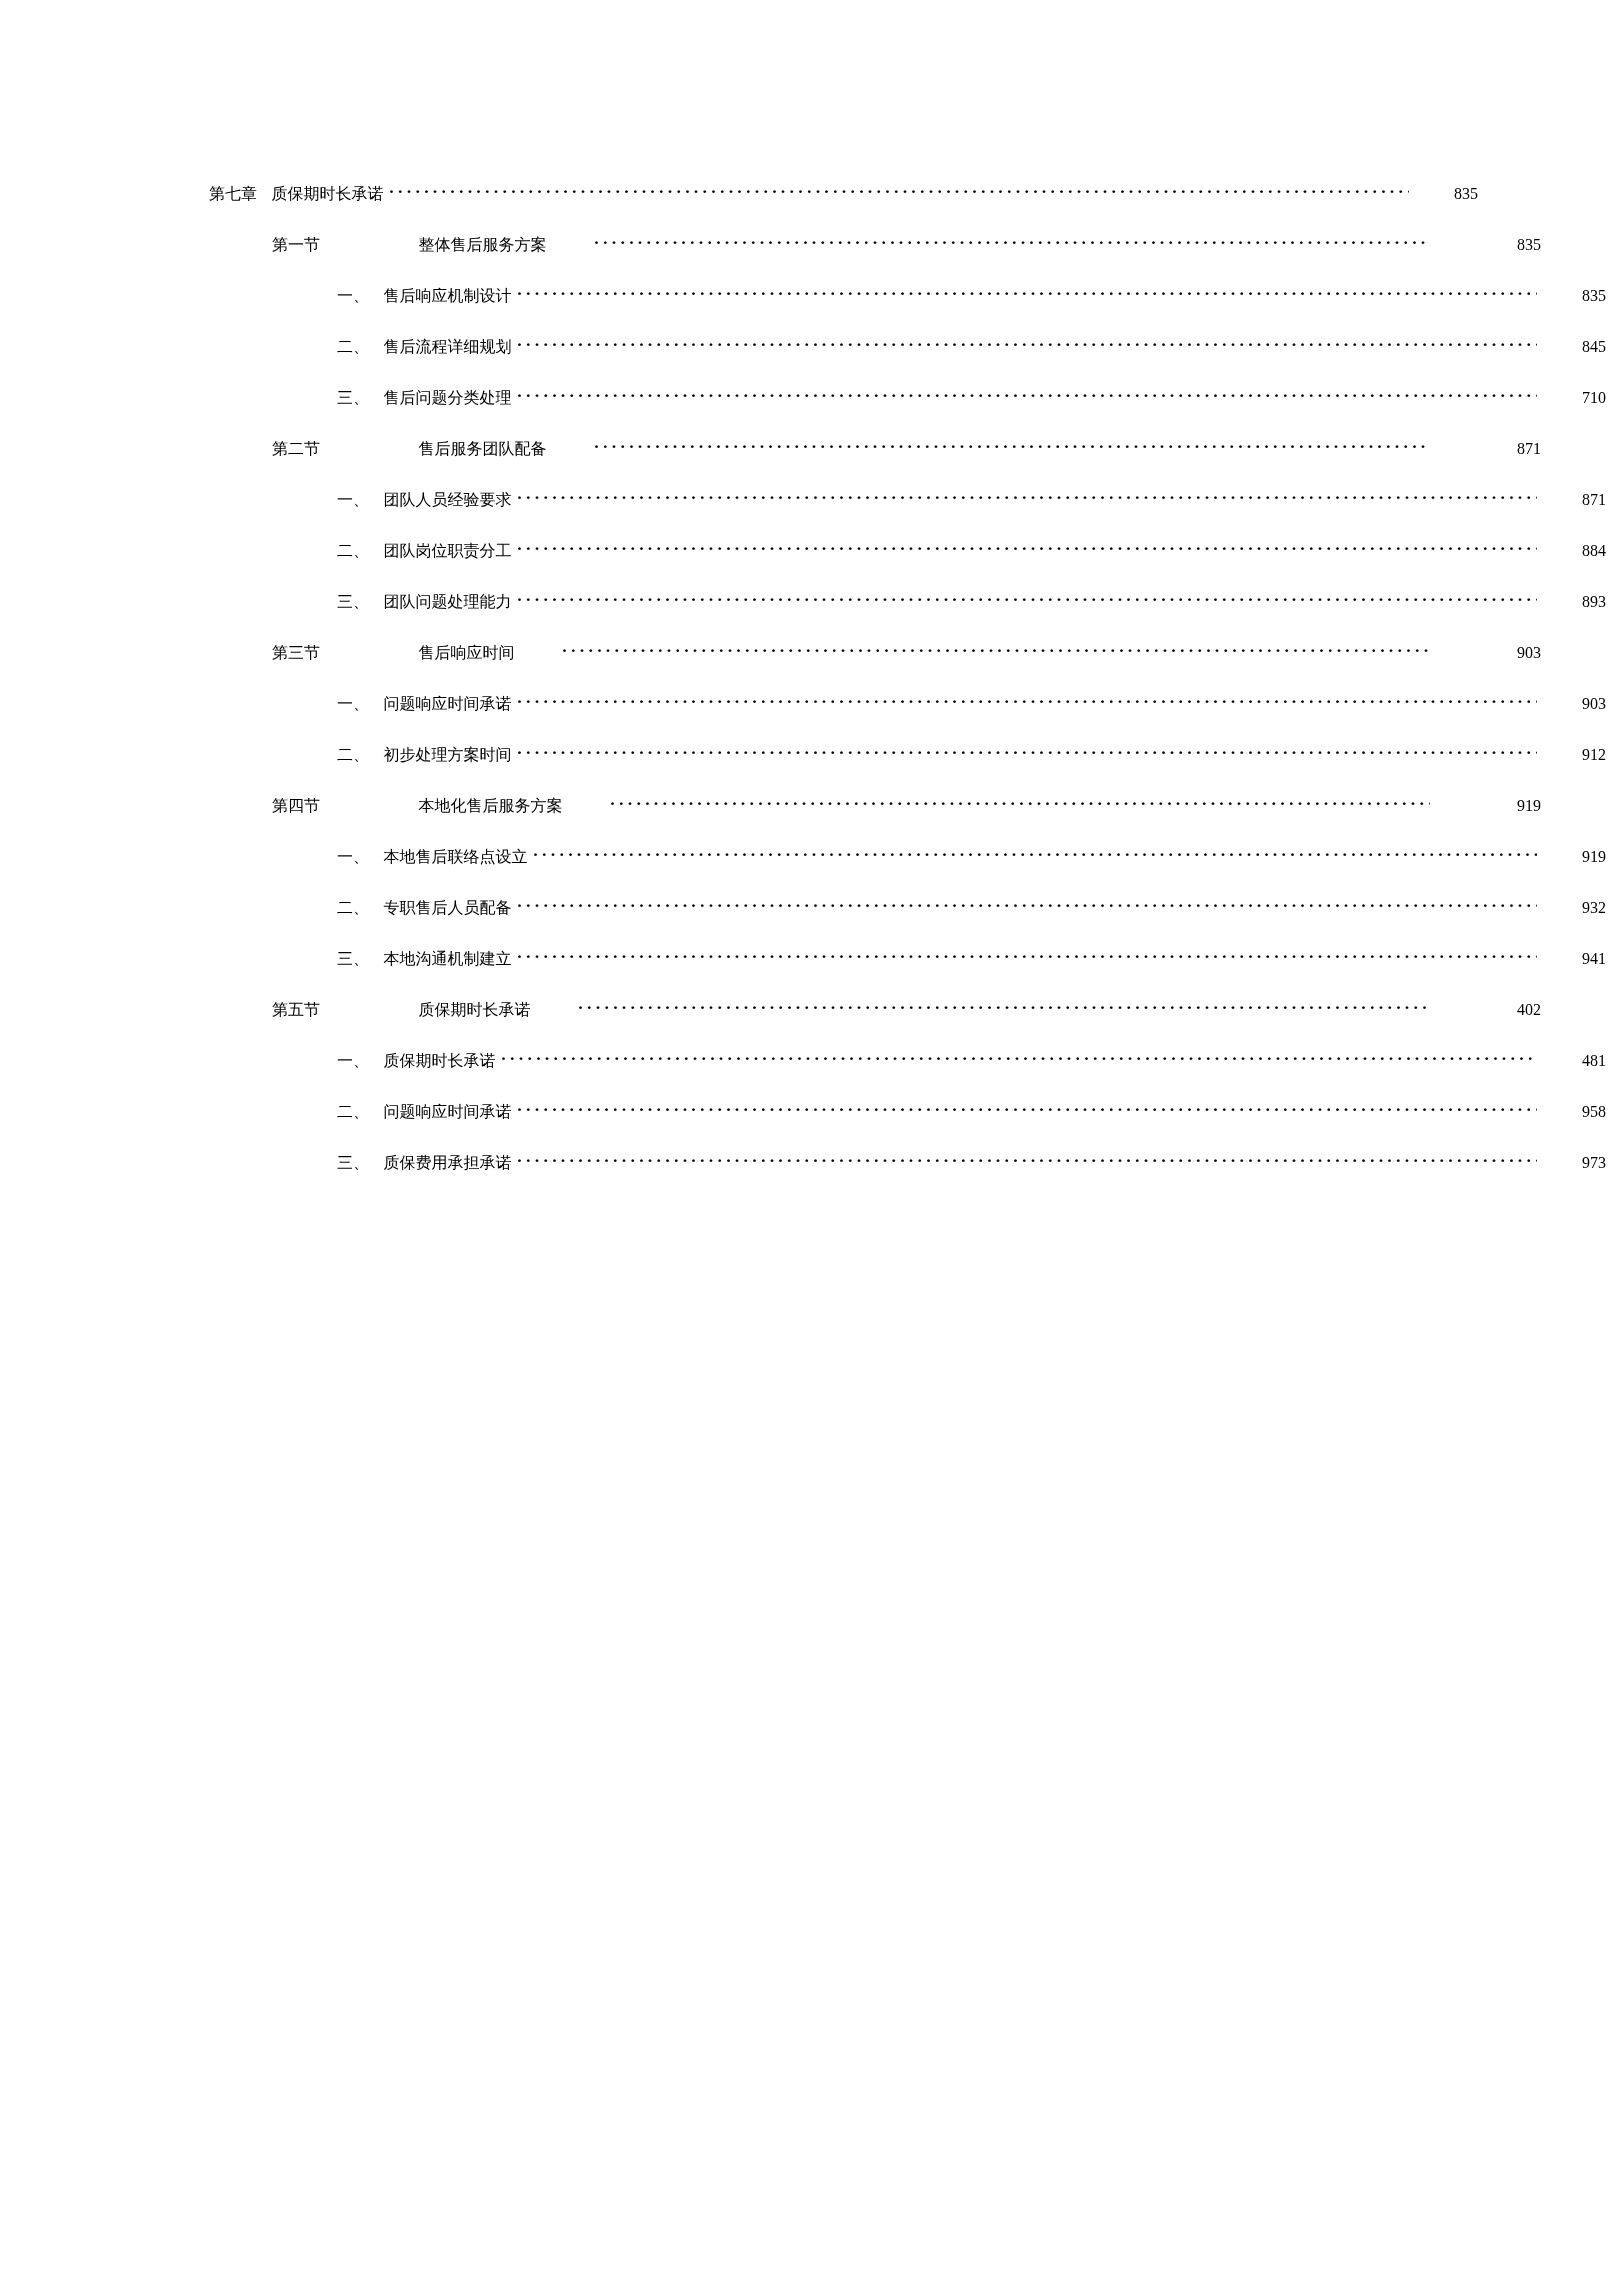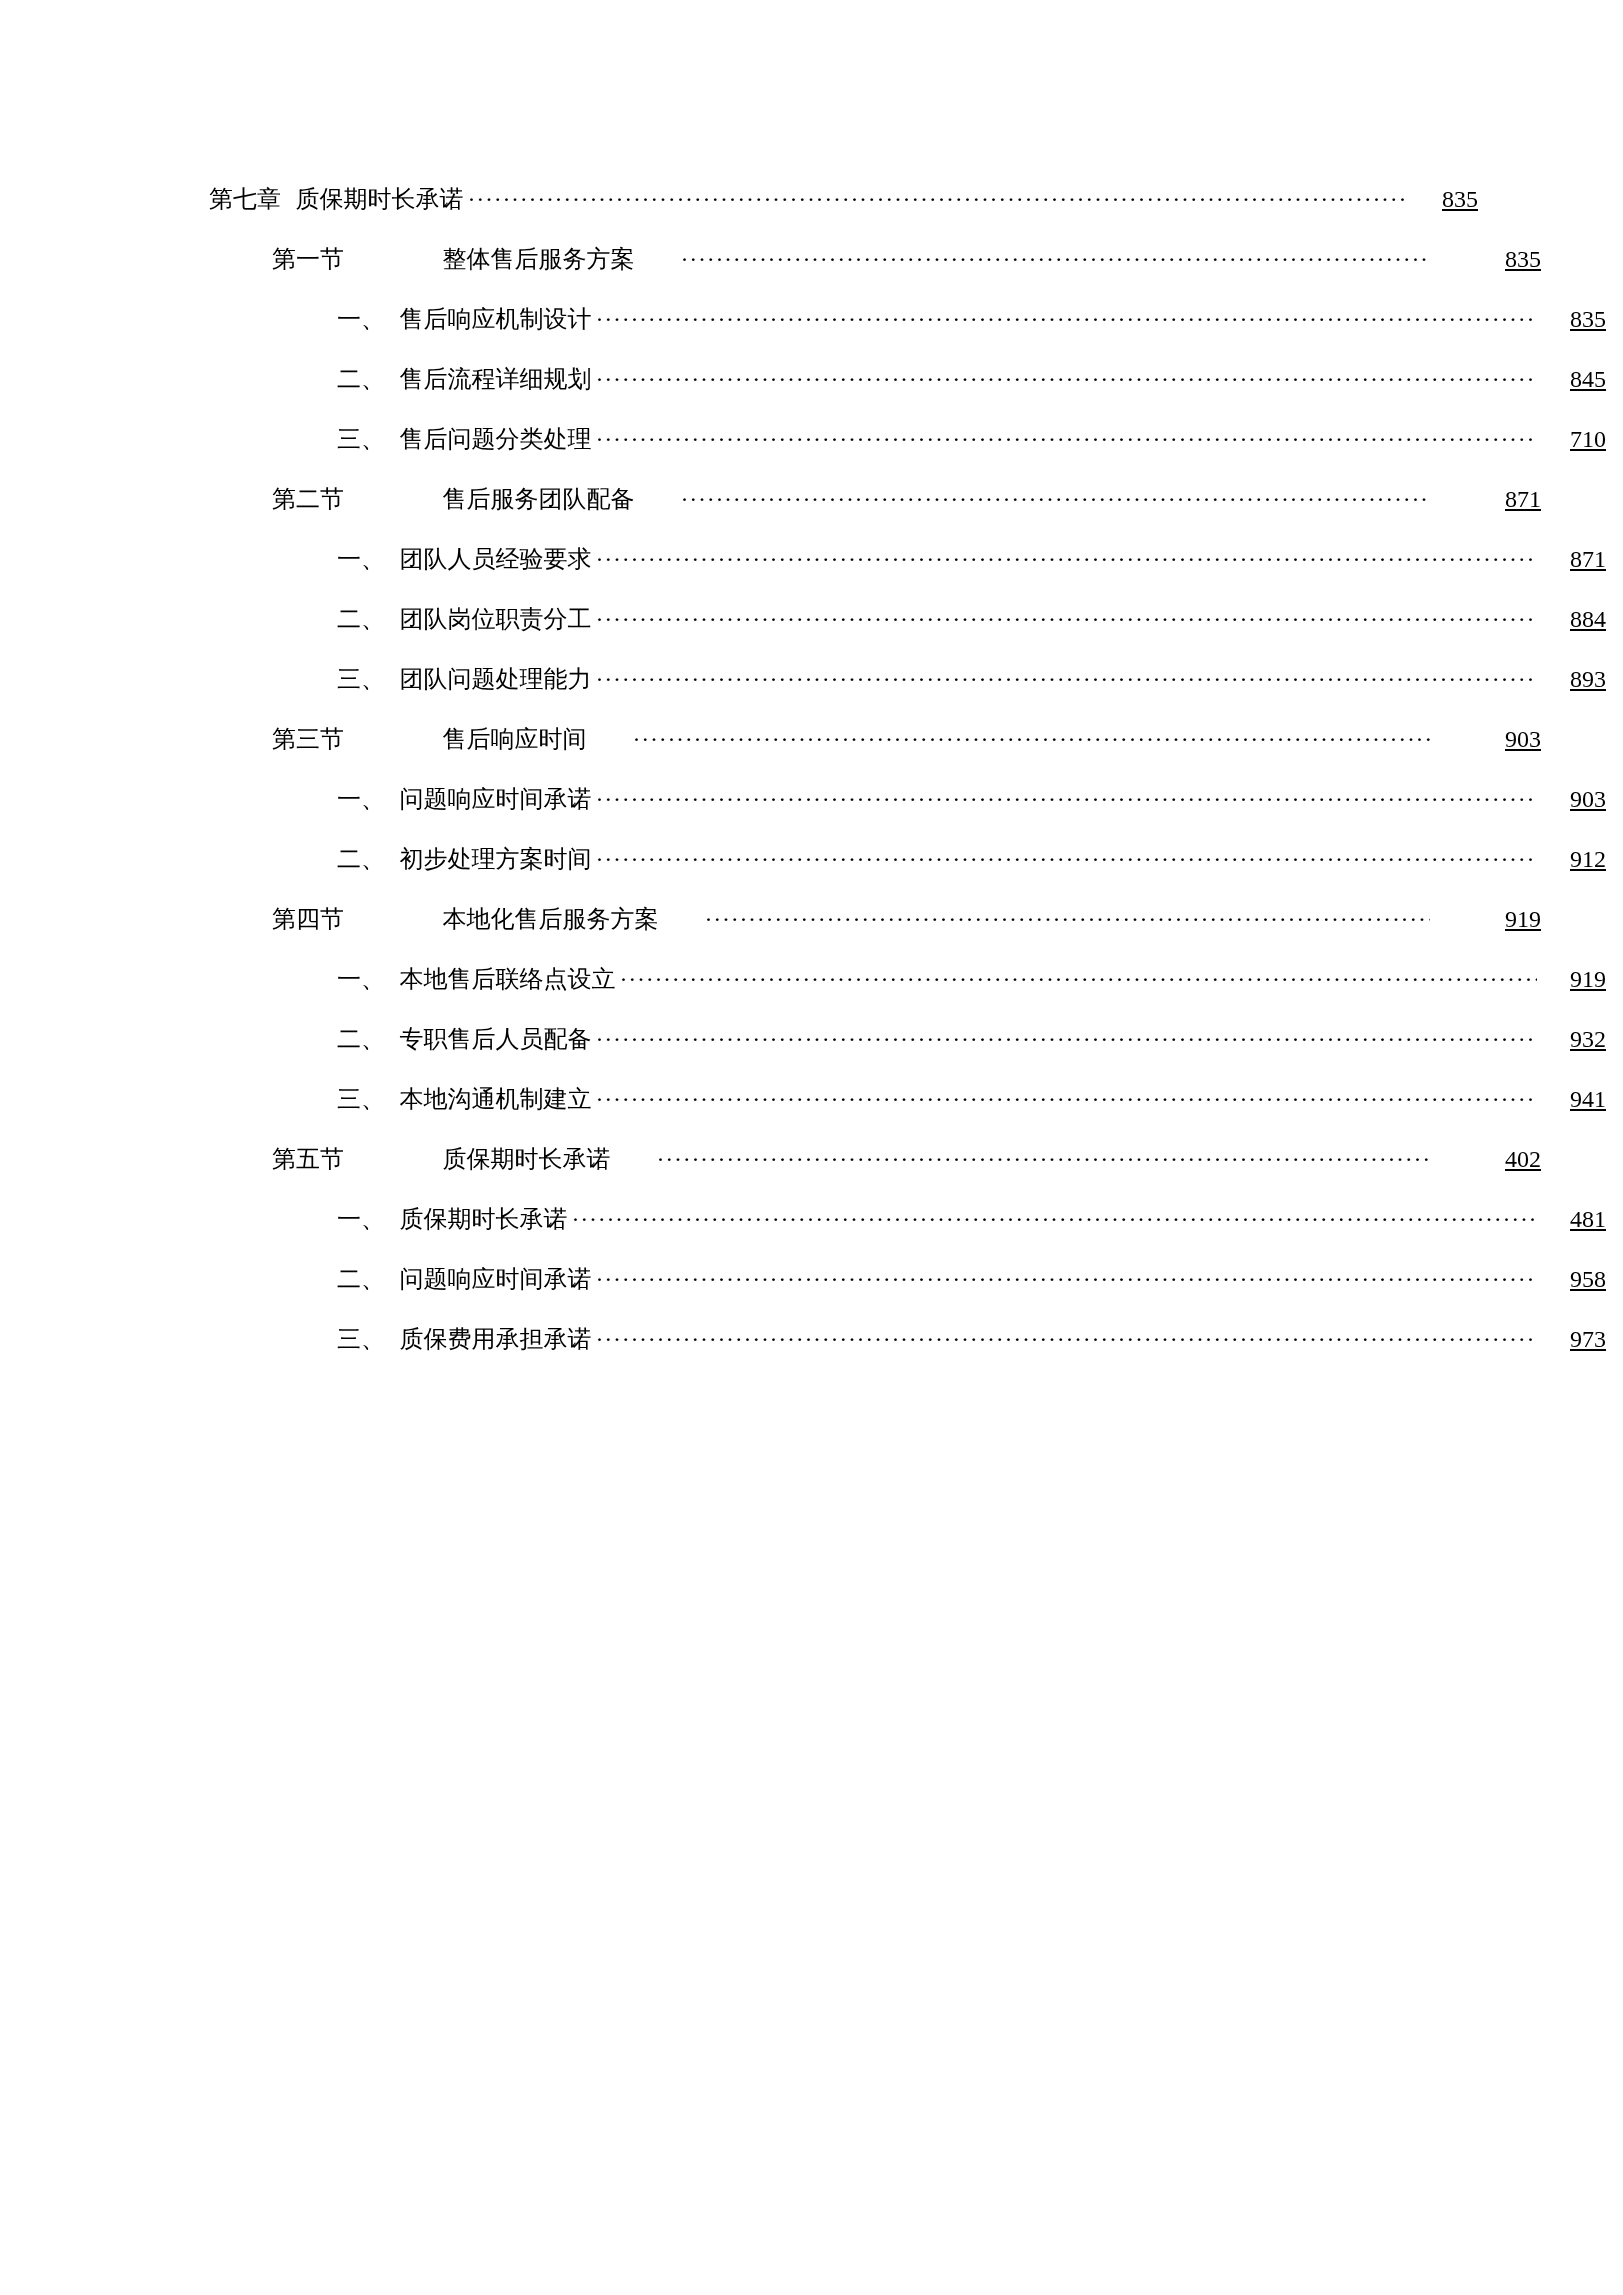--- a/index.html
+++ b/index.html
@@ -20,21 +20,21 @@
   .toc {
     position: absolute;
     left: 209px;
     top: 183px;
     width: 1269px;
   }
   .toc-row {
     display: flex;
     align-items: baseline;
     width: 100%;
-    font-size: 24px;
+    font-size: 16px;
     line-height: 1.0;
     margin-bottom: 32px;
     white-space: nowrap;
   }
   
   .lvl-1 { padding-left: 0px; }
   .lvl-2 { padding-left: 63px; gap: 42px; }
   .lvl-3 { padding-left: 128px; }
   .t-num-prefix {
     flex: 0 0 auto;
@@ -61,21 +61,20 @@
     white-space: nowrap;
     letter-spacing: 2.7px;
     font-size: 24px;
     color: #000;
   }
   .t-page {
     flex: 0 0 auto;
     width: 63px;
     text-align: right;
     font-family: "Liberation Serif", serif;
-    text-decoration: underline;
   }
   
   .marker {
     display: inline-block;
   }
 </style>
 </head>
 <body>
 
 <div class="page">

